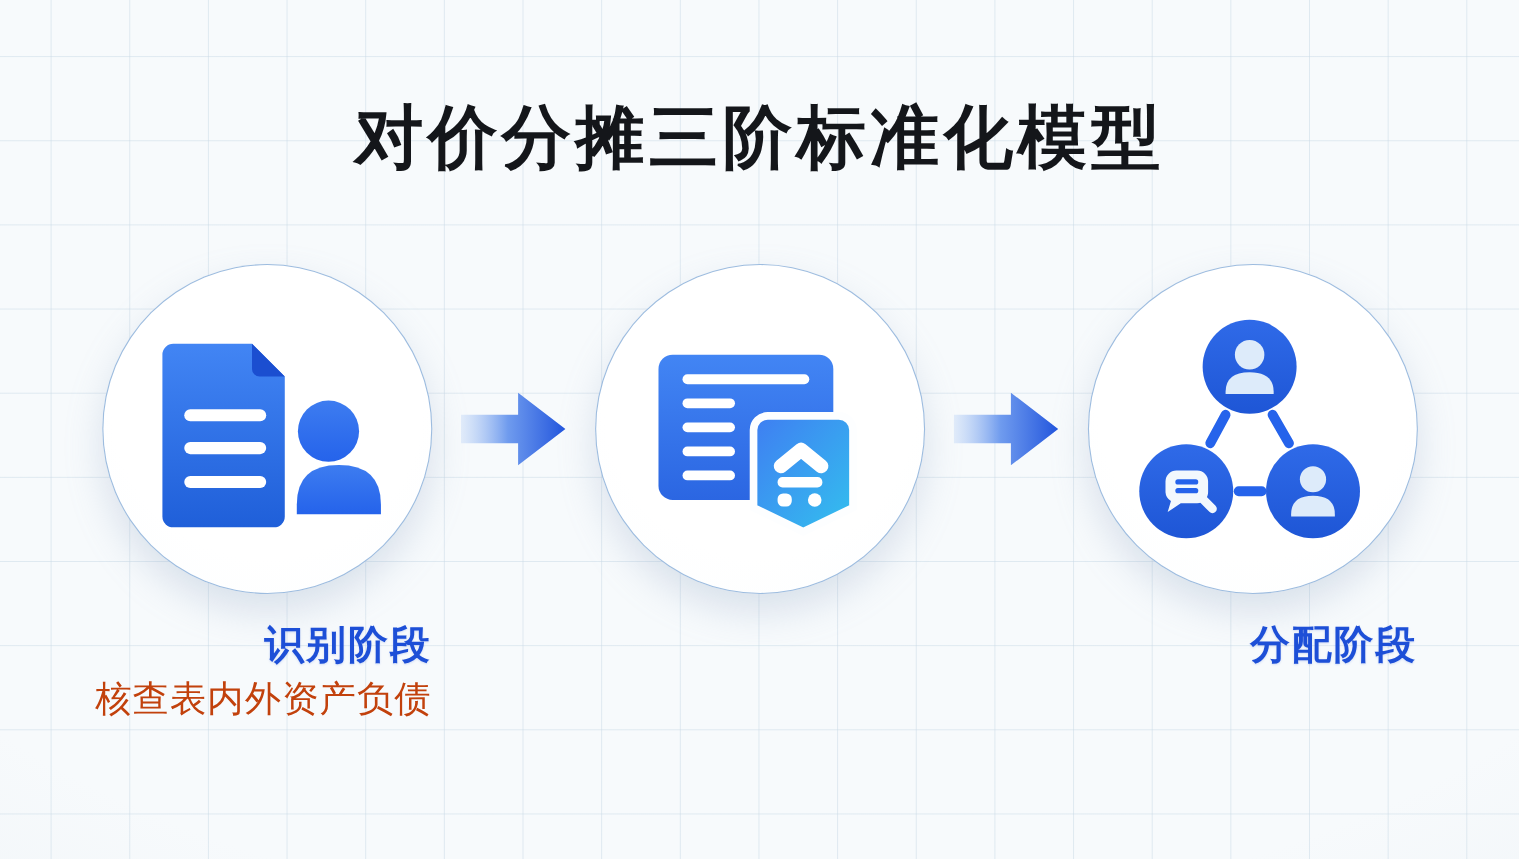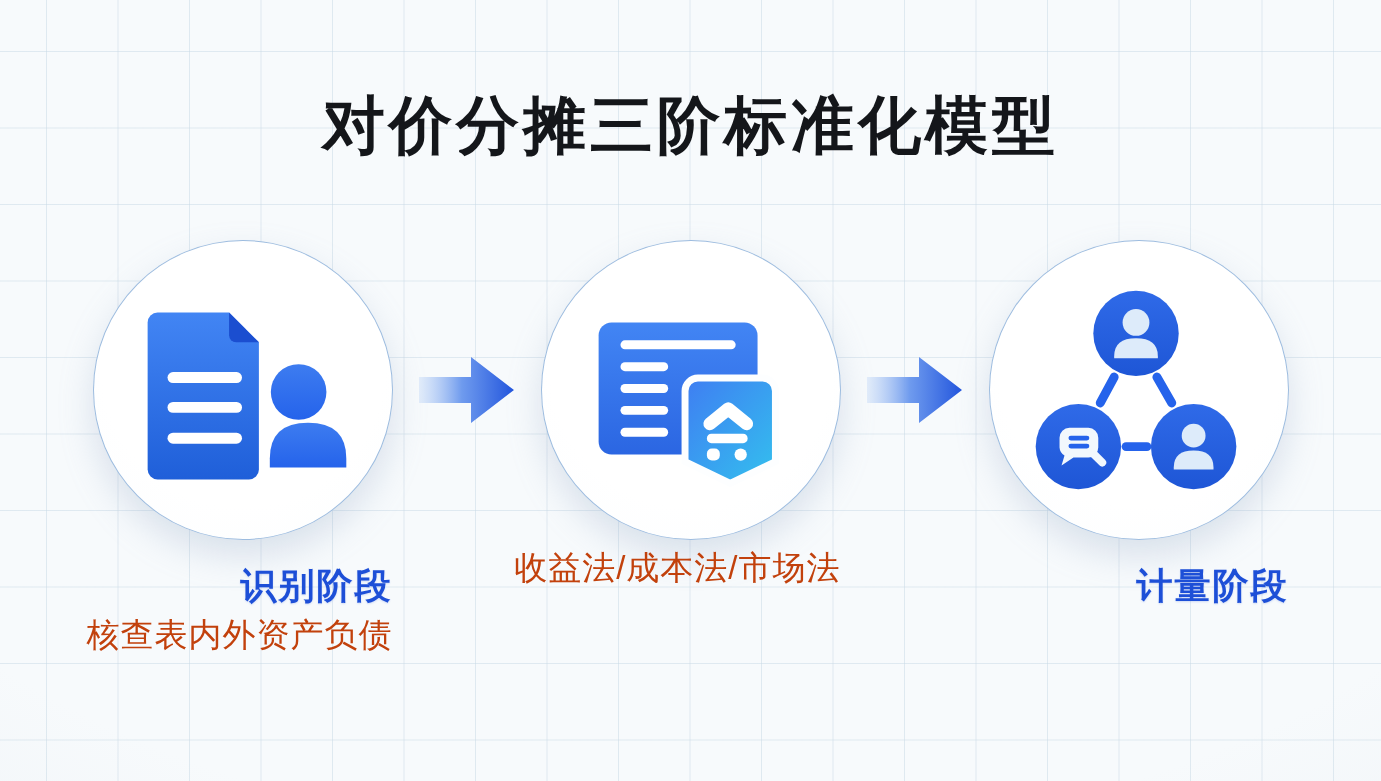--- a/index.html
+++ b/index.html
@@ -155,21 +155,20 @@
         <rect x="79" y="144" width="48" height="9" rx="4.5" fill="#ffffff"></rect>
         <rect x="79" y="166" width="48" height="9" rx="4.5" fill="#ffffff"></rect>
         <rect x="79" y="188" width="48" height="9" rx="4.5" fill="#ffffff"></rect>
         <path d="M144 151 a13 13 0 0 1 13 -13 h65 a13 13 0 0 1 13 13 v71 l-45.5 22 l-45.5 -22 z" fill="url(#shieldGrad2)" stroke="#fdfeff" stroke-width="7"></path>
         <path d="M169 184 l18.5 -15 l18.5 15" fill="none" stroke="#ffffff" stroke-width="13" stroke-linecap="round" stroke-linejoin="round"></path>
         <rect x="166" y="194" width="41" height="9.5" rx="4.5" fill="#ffffff"></rect>
         <rect x="166" y="209" width="13" height="12" rx="5" fill="#ffffff"></rect>
         <circle cx="200" cy="215" r="6.2" fill="#ffffff"></circle>
       </svg>
     </div>
-    <div class="stage-desc">收益法/成本法/市场法</div>
   </div>
 
   <div class="flow-arrow">
     <svg viewBox="0 0 96 68">
       <defs>
         <linearGradient id="arrowGrad2" x1="0" y1="0" x2="1" y2="0">
           <stop offset="0" stop-color="#cfe0f8" stop-opacity="0.55"></stop>
           <stop offset="0.45" stop-color="#6f9bee"></stop>
           <stop offset="1" stop-color="#2356dd"></stop>
         </linearGradient>
@@ -204,16 +203,16 @@
           <path d="M185 230 v-2 q0 -17 20 -17 q20 0 20 17 v2 z"></path>
         </g>
         <g>
           <path d="M80 188 h19 a10 10 0 0 1 10 10 v10 a10 10 0 0 1 -10 10 h-15 l-12 8 l3 -10 a10 10 0 0 1 -5 -8 v-10 a10 10 0 0 1 10 -10 z" fill="#f2f8fd"></path>
           <rect x="79" y="196" width="21" height="4.8" rx="2.4" fill="#2563eb"></rect>
           <rect x="79" y="204" width="21" height="4.8" rx="2.4" fill="#2563eb"></rect>
           <line x1="105" y1="215" x2="113" y2="223" stroke="#f2f8fd" stroke-width="8" stroke-linecap="round"></line>
         </g>
       </svg>
     </div>
-    <div class="stage-label">计量阶段</div>
+    <div class="stage-label">分配阶段</div>
   </div>
 
 </div>
 
 </body></html>

